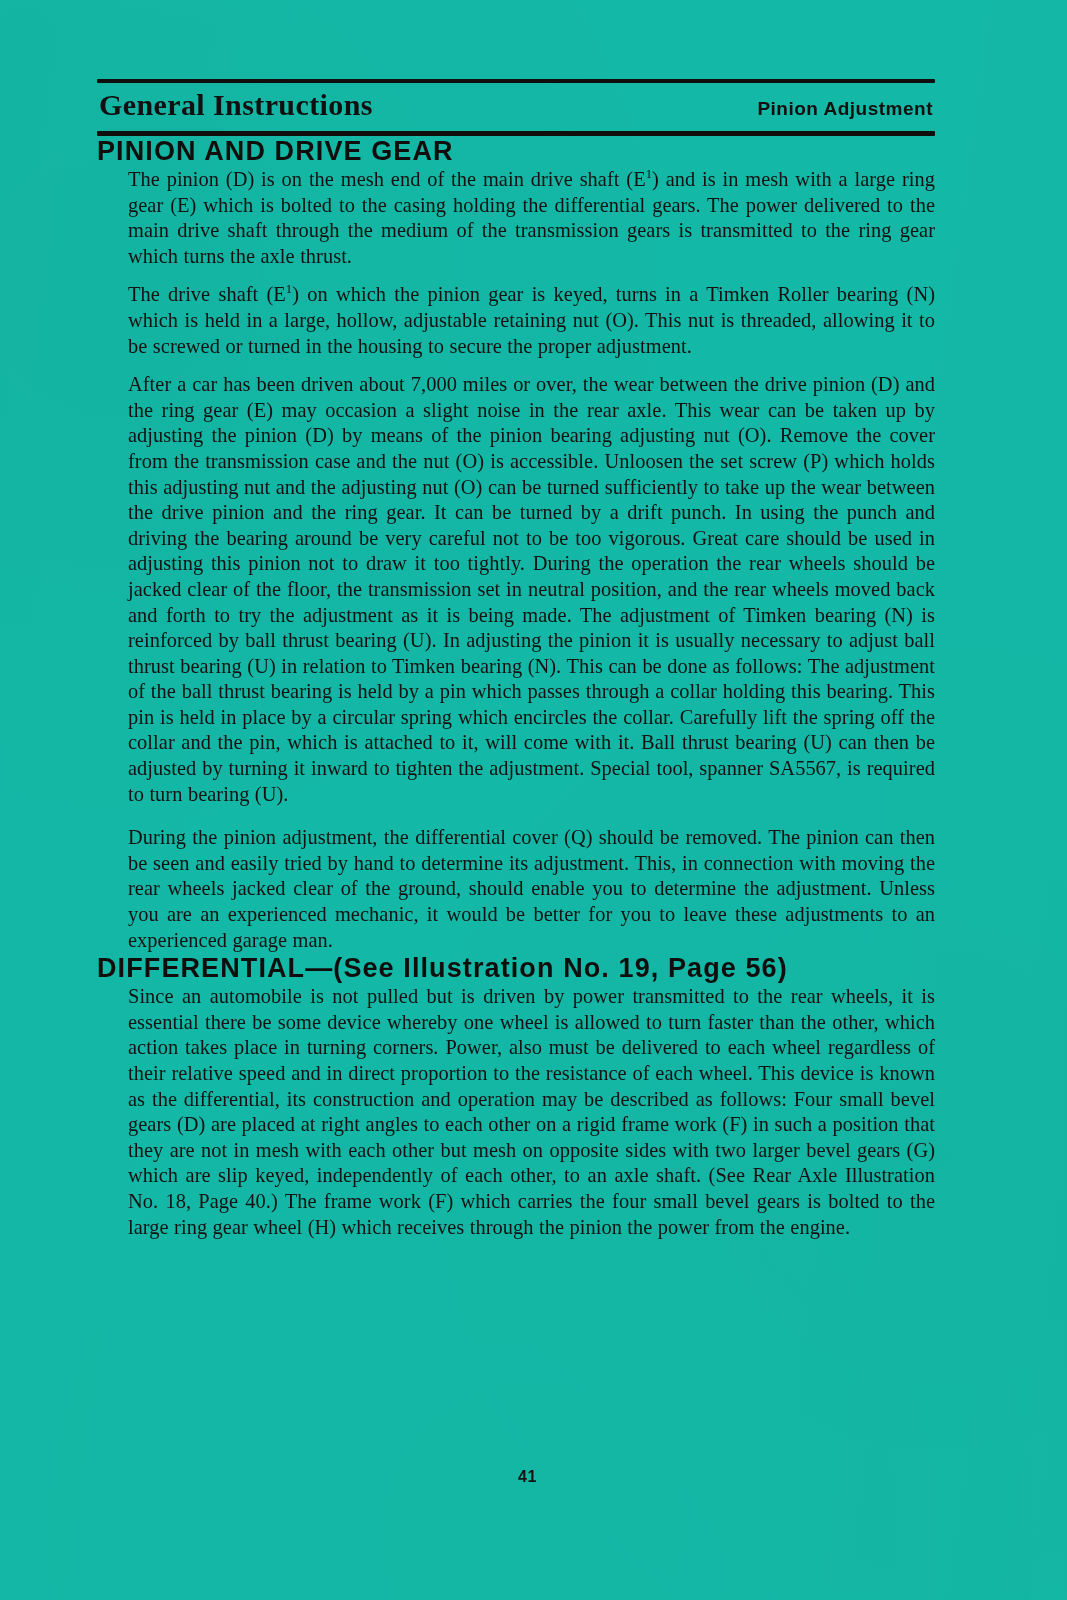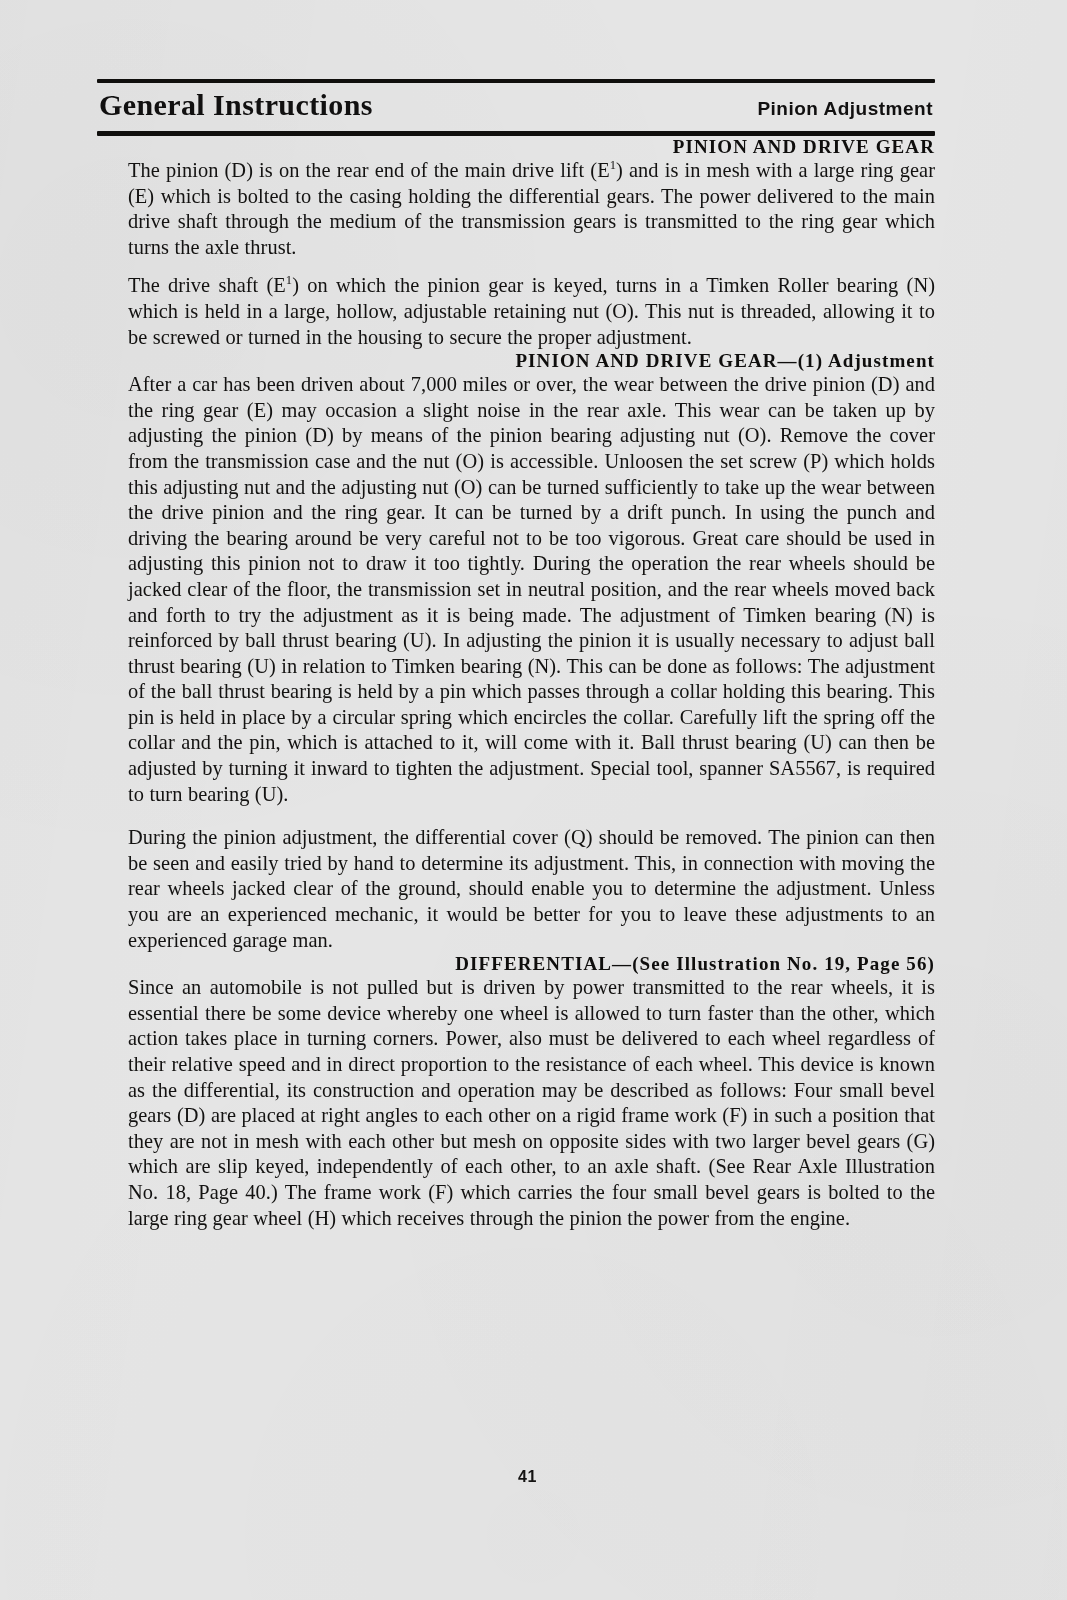--- a/index.html
+++ b/index.html
@@ -11,21 +11,21 @@
     width: 1067px;
     height: 1600px;
     position: relative;
     overflow: hidden;
     font-family: "Liberation Serif", serif;
   }
 
   .page {
     position: absolute;
     inset: 0;
-    background: #e5e5e5;
+    background: #14b8a6;
   }
 
   
   .page::before {
     content: "";
     position: absolute;
     inset: 0;
     background:
       radial-gradient(circle at 12% 18%, rgba(0,0,0,0.018) 0%, rgba(0,0,0,0) 38%),
       radial-gradient(circle at 88% 72%, rgba(0,0,0,0.016) 0%, rgba(0,0,0,0) 42%),
@@ -68,28 +68,27 @@
     font-size: 19px;
     font-weight: 700;
     letter-spacing: 0.5px;
     color: #111010;
     font-family: "Liberation Sans", sans-serif;
     padding-right: 2px;
   }
 
   
   h2.section-heading {
-    font-family: Liberation Serif, serif;
-    font-size: 19px;
+    font-family: Liberation Sans, sans-serif;
+    font-size: 27px;
     font-weight: 700;
     letter-spacing: 1.1px;
     color: #0f0e0d;
     margin: 0;
     padding: 0;
-    text-align: right;
   }
   .h-pinion      { margin-top: 36px; }
   .h-adjustment  { margin-top: 31px; }
   .h-differential{ margin-top: 30px; }
 
   
   p.body {
     margin: 0;
     padding: 0 0 0 31px;
     font-family: "Liberation Serif", serif;
@@ -136,25 +135,24 @@
 
     <div class="header-row">
       <span class="header-title">General Instructions</span>
       <span class="header-section">Pinion Adjustment</span>
     </div>
 
     <div class="rule-bottom"></div>
 
     <h2 class="section-heading h-pinion">PINION AND DRIVE GEAR</h2>
 
-    <p class="body after-heading"><span>The pinion (D) is on the rear end of the main drive lift (E</span><sup>1</sup><span>) and is in mesh with a large ring gear (E) which is bolted to the casing holding the differential gears. The power delivered to the main drive shaft through the medium of the transmission gears is transmitted to the ring gear which turns the axle thrust.</span></p>
+    <p class="body after-heading"><span>The pinion (D) is on the mesh end of the main drive shaft (E</span><sup>1</sup><span>) and is in mesh with a large ring gear (E) which is bolted to the casing holding the differential gears. The power delivered to the main drive shaft through the medium of the transmission gears is transmitted to the ring gear which turns the axle thrust.</span></p>
 
     <p class="body"><span>The drive shaft (E</span><sup>1</sup><span>) on which the pinion gear is keyed, turns in a Timken Roller bearing (N) which is held in a large, hollow, adjustable retaining nut (O). This nut is threaded, allowing it to be screwed or turned in the housing to secure the proper adjustment.</span></p>
 
-    <h2 class="section-heading h-adjustment">PINION AND DRIVE GEAR—(1) Adjustment</h2>
 
     <p class="body after-heading">After a car has been driven about 7,000 miles or over, the wear between the drive pinion (D) and the ring gear (E) may occasion a slight noise in the rear axle. This wear can be taken up by adjusting the pinion (D) by means of the pinion bearing adjusting nut (O). Remove the cover from the transmission case and the nut (O) is accessible. Unloosen the set screw (P) which holds this adjusting nut and the adjusting nut (O) can be turned sufficiently to take up the wear between the drive pinion and the ring gear. It can be turned by a drift punch. In using the punch and driving the bearing around be very careful not to be too vigorous. Great care should be used in adjusting this pinion not to draw it too tightly. During the operation the rear wheels should be jacked clear of the floor, the transmission set in neutral position, and the rear wheels moved back and forth to try the adjustment as it is being made. The adjustment of Timken bearing (N) is reinforced by ball thrust bearing (U). In adjusting the pinion it is usually necessary to adjust ball thrust bearing (U) in relation to Timken bearing (N). This can be done as follows: The adjustment of the ball thrust bearing is held by a pin which passes through a collar holding this bearing. This pin is held in place by a circular spring which encircles the collar. Carefully lift the spring off the collar and the pin, which is attached to it, will come with it. Ball thrust bearing (U) can then be adjusted by turning it inward to tighten the adjustment. Special tool, spanner SA5567, is required to turn bearing (U).</p>
 
     <p class="body p-gap-lg">During the pinion adjustment, the differential cover (Q) should be removed. The pinion can then be seen and easily tried by hand to determine its adjustment. This, in connection with moving the rear wheels jacked clear of the ground, should enable you to determine the adjustment. Unless you are an experienced mechanic, it would be better for you to leave these adjustments to an experienced garage man.</p>
 
     <h2 class="section-heading h-differential">DIFFERENTIAL—(See Illustration No. 19, Page 56)</h2>
 
     <p class="body after-heading">Since an automobile is not pulled but is driven by power transmitted to the rear wheels, it is essential there be some device whereby one wheel is allowed to turn faster than the other, which action takes place in turning corners. Power, also must be delivered to each wheel regardless of their relative speed and in direct proportion to the resistance of each wheel. This device is known as the differential, its construction and operation may be described as follows: Four small bevel gears (D) are placed at right angles to each other on a rigid frame work (F) in such a position that they are not in mesh with each other but mesh on opposite sides with two larger bevel gears (G) which are slip keyed, independently of each other, to an axle shaft. (See Rear Axle Illustration No. 18, Page 40.) The frame work (F) which carries the four small bevel gears is bolted to the large ring gear wheel (H) which receives through the pinion the power from the engine.</p>
 
   </div>

